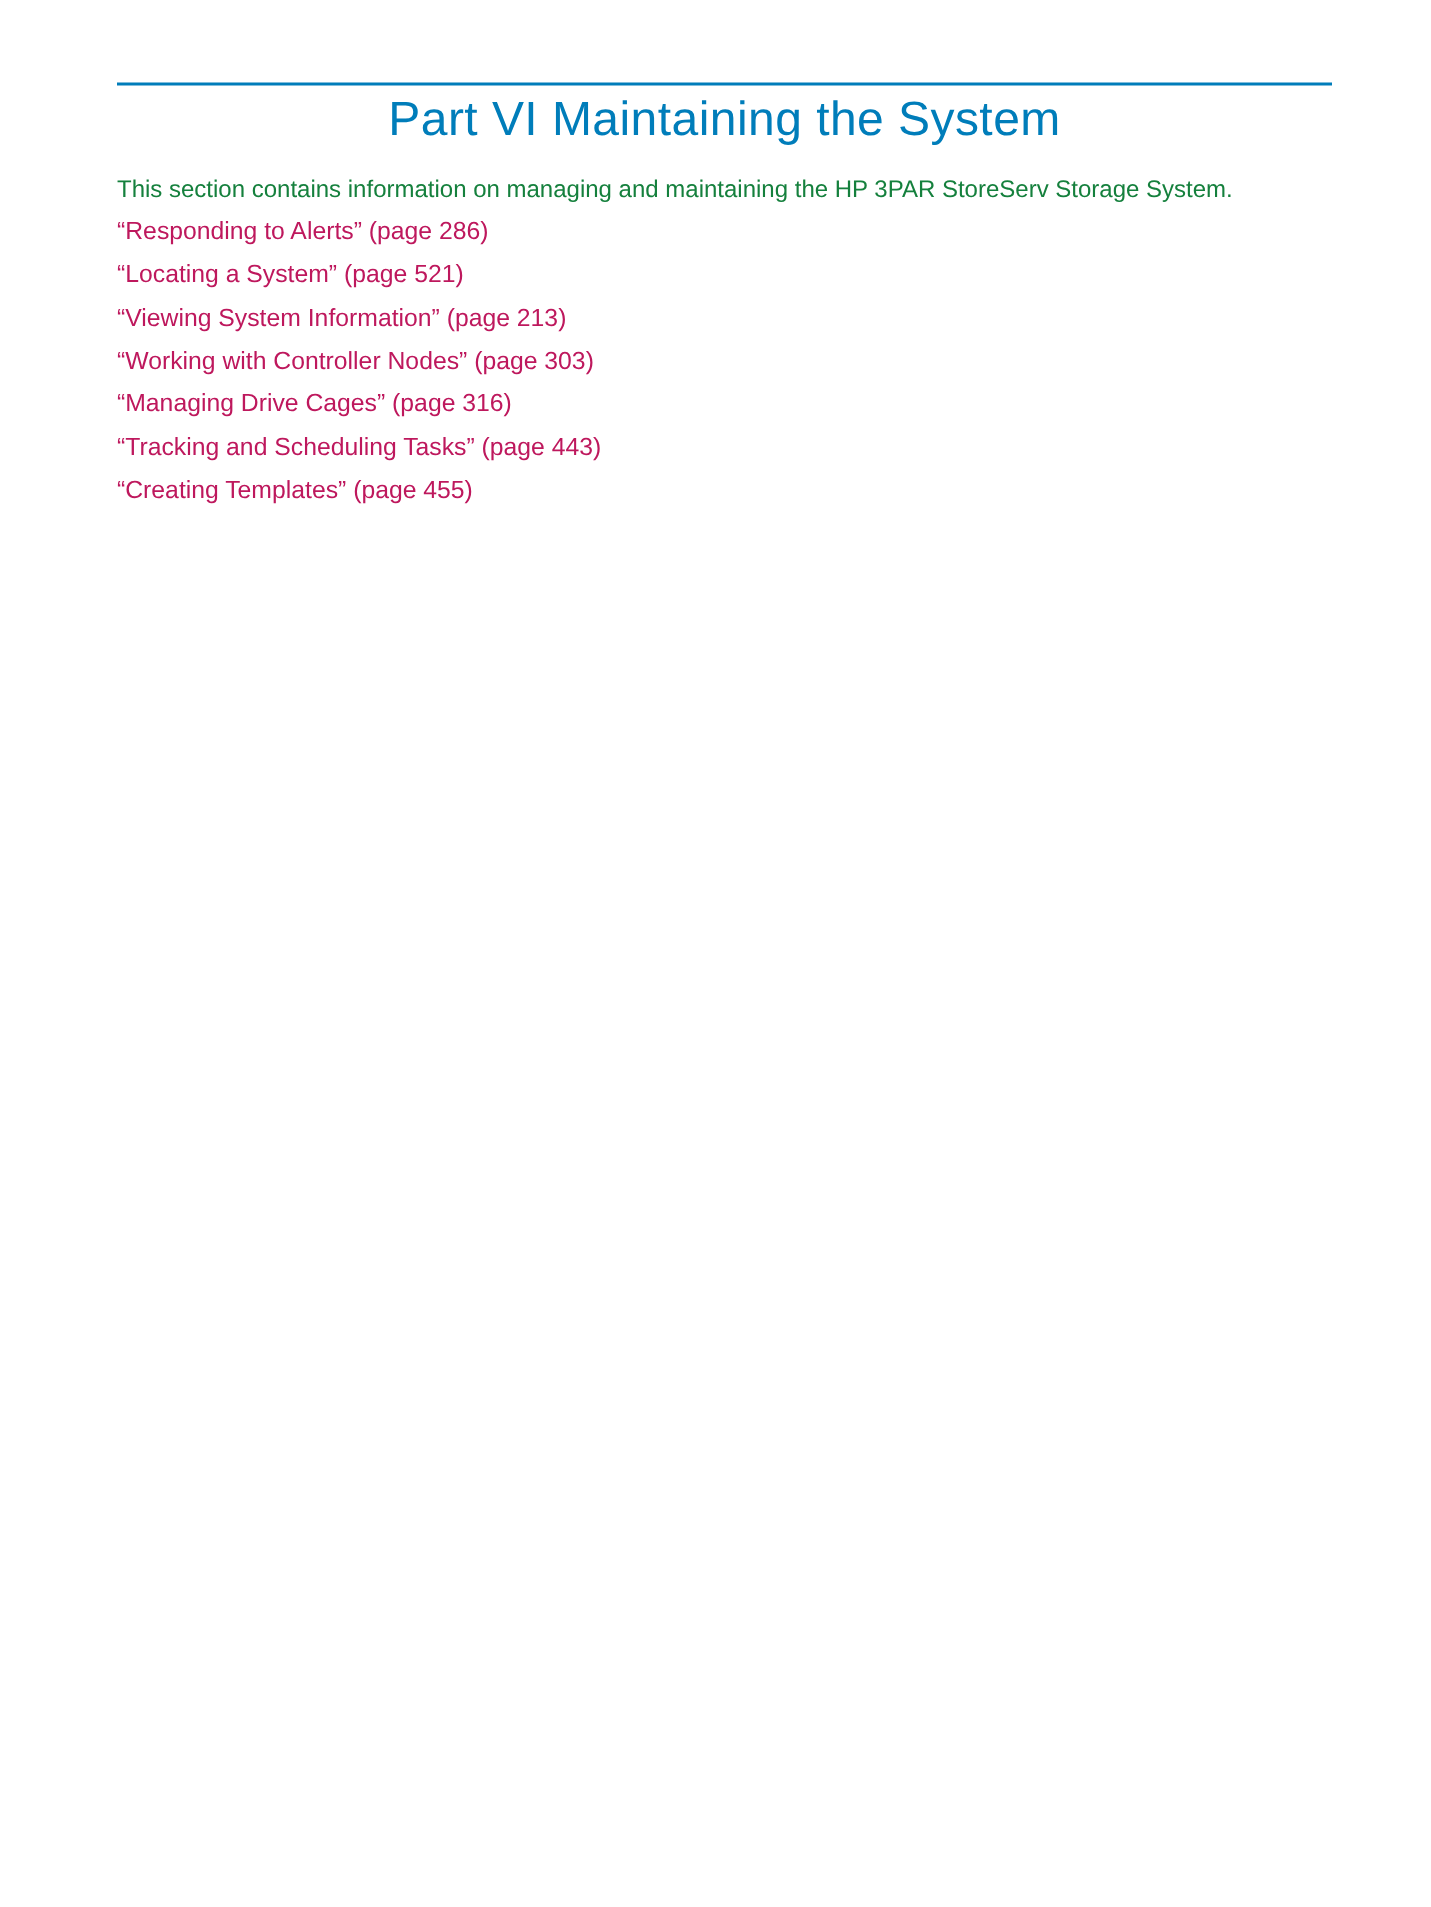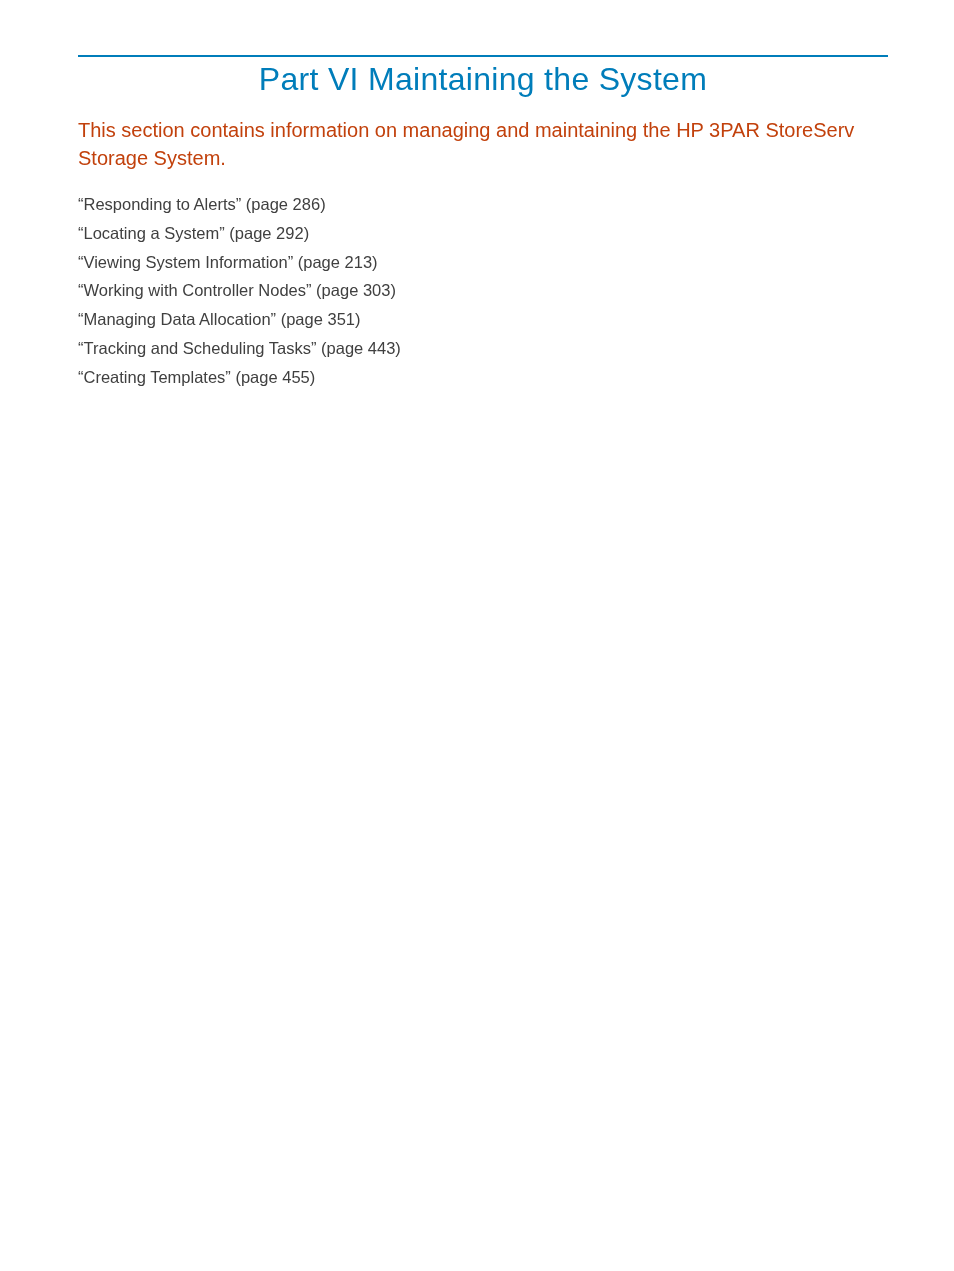--- a/index.html
+++ b/index.html
@@ -25,52 +25,52 @@
     .page-title {
       text-align: center;
       color: #007dba;
       font-size: 32px;
       font-weight: 300;
       font-family: "Segoe UI Light", "Segoe UI", Arial, sans-serif;
       letter-spacing: 0.3px;
       margin-bottom: 18px;
     }
     .intro-text {
-      color: #c2410c;
-      font-size: 20px;
+      color: #15803d;
+      font-size: 16px;
       font-family: "Segoe UI", Arial, sans-serif;
       font-weight: 400;
-      margin-bottom: 20px;
+      margin-bottom: 4px;
       line-height: 1.4;
     }
     .link-list {
       list-style: none;
     }
     .link-list li {
       margin-bottom: 4px;
     }
     .link-list a {
-      color: #404040;
+      color: #be185d;
       font-size: 16.5px;
       font-family: "Segoe UI", Arial, sans-serif;
       font-weight: 400;
       text-decoration: none;
       line-height: 1.5;
       text-align: right;
     }
   </style>
 </head>
 <body>
 
 <div class="page-container">
   <hr class="top-rule">
   <h1 class="page-title">Part VI Maintaining the System</h1>
   <p class="intro-text">This section contains information on managing and maintaining the HP 3PAR StoreServ Storage System.</p>
   <ul class="link-list">
     <li><a href="#">“Responding to Alerts” (page 286)</a></li>
-    <li><a href="#">“Locating a System” (page 292)</a></li>
+    <li><a href="#">“Locating a System” (page 521)</a></li>
     <li><a href="#">“Viewing System Information” (page 213)</a></li>
     <li><a href="#">“Working with Controller Nodes” (page 303)</a></li>
-    <li><a href="#">“Managing Data Allocation” (page 351)</a></li>
+    <li><a href="#">“Managing Drive Cages” (page 316)</a></li>
     <li><a href="#">“Tracking and Scheduling Tasks” (page 443)</a></li>
     <li><a href="#">“Creating Templates” (page 455)</a></li>
   </ul>
 </div>
 
 </body></html>

